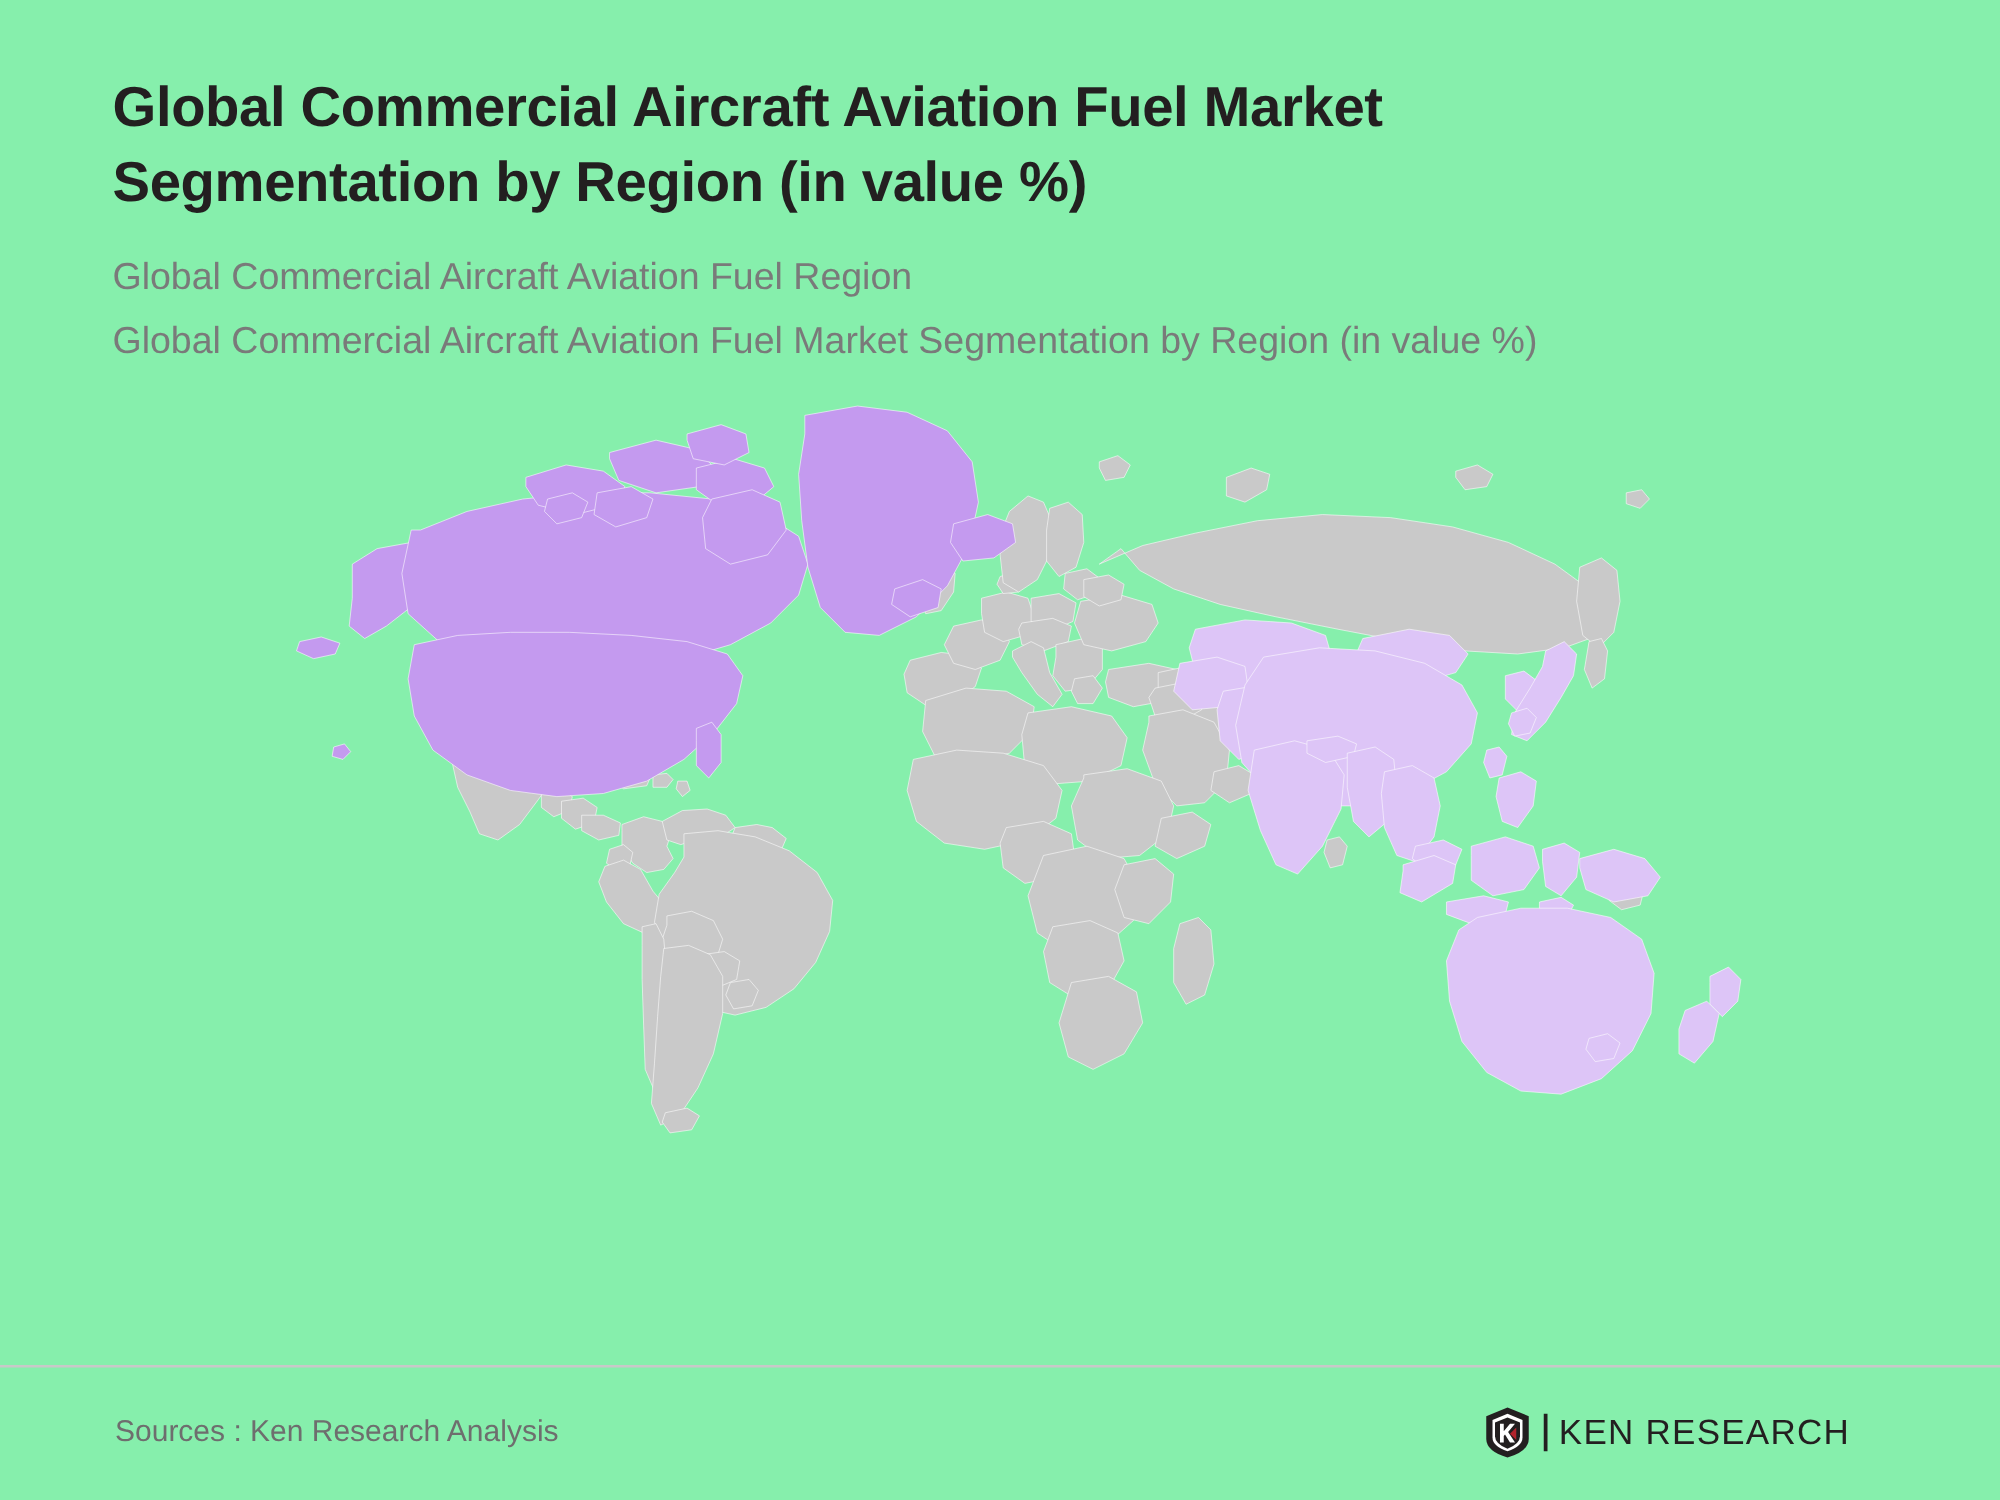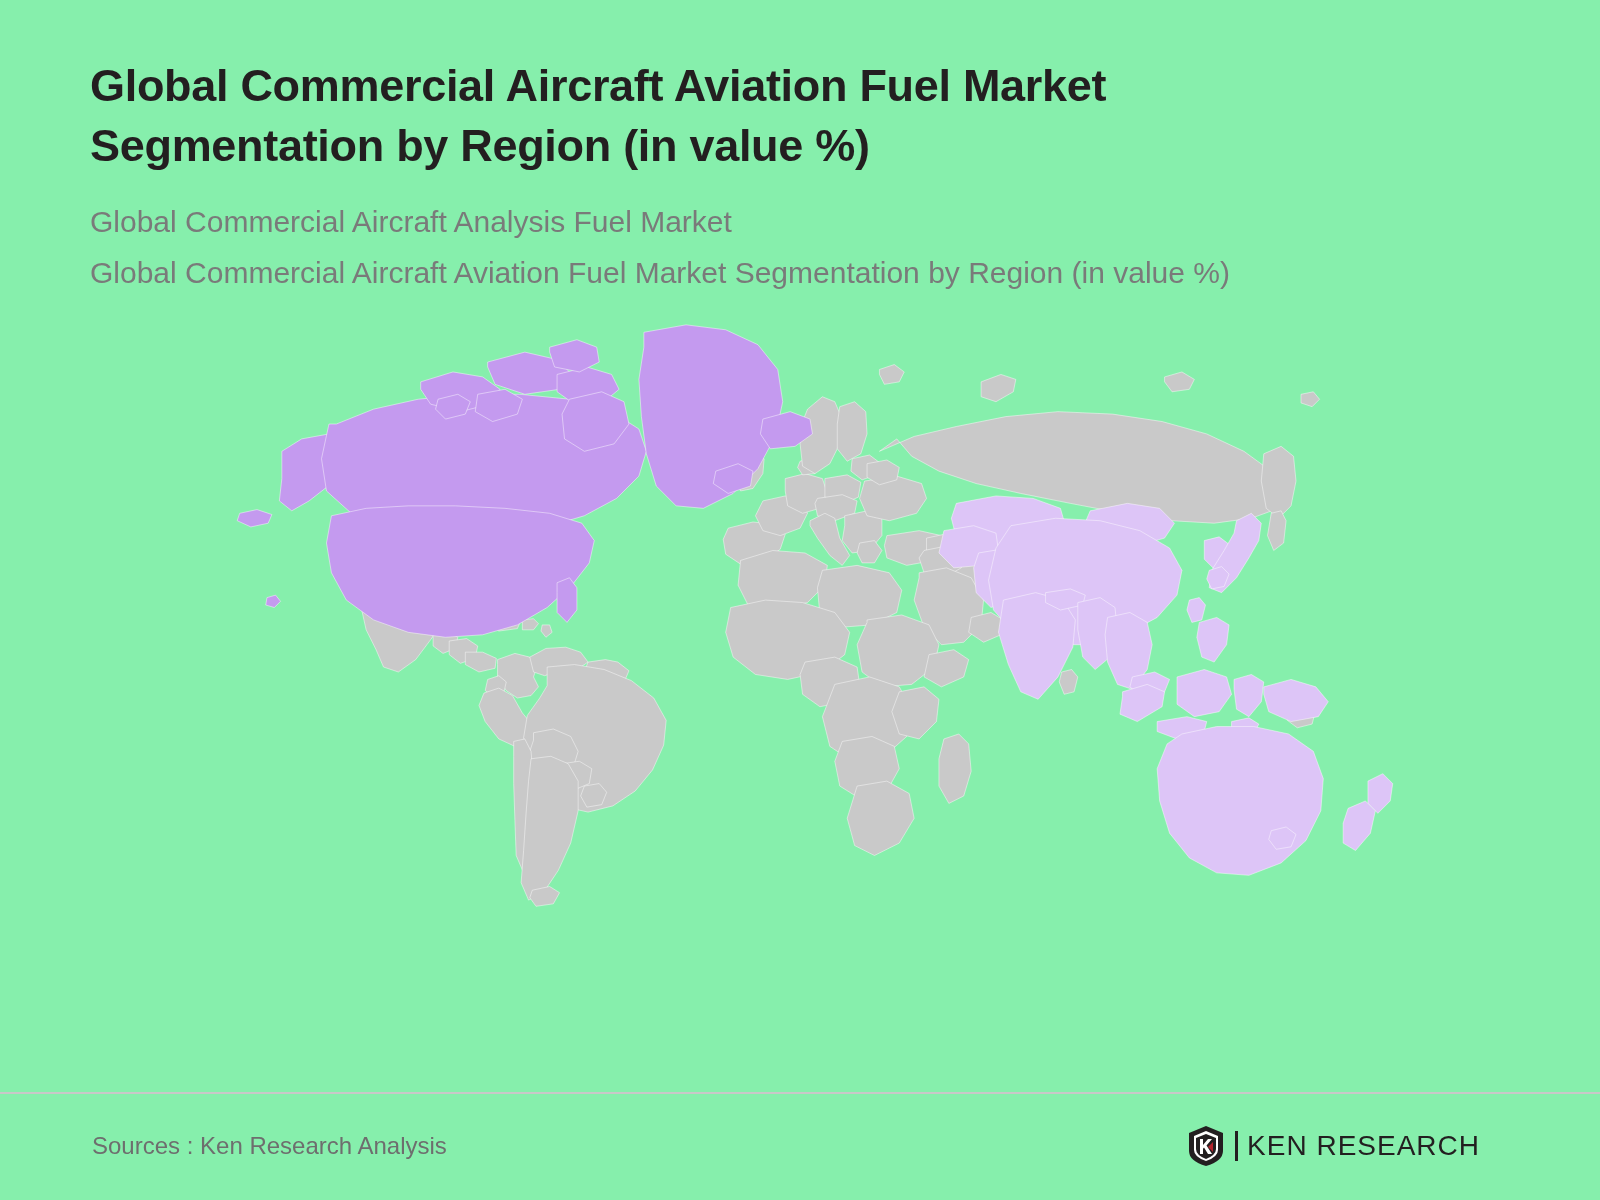--- a/index.html
+++ b/index.html
@@ -131,21 +131,21 @@
   }
 </style>
 </head>
 <body>
 
 <div class="page">
 
   <div class="header">
     <h1 class="chart-title">Global Commercial Aircraft Aviation Fuel Market Segmentation by Region (in value %)</h1>
     <div class="subtitle-block">
-      <div class="subtitle-line">Global Commercial Aircraft Analysis Fuel Market</div>
+      <div class="subtitle-line">Global Commercial Aircraft Aviation Fuel Region</div>
       <div class="subtitle-line">Global Commercial Aircraft Aviation Fuel Market Segmentation by Region (in value %)</div>
     </div>
   </div>
 
   <div class="map-area">
     <svg class="map-svg" viewBox="0 0 1000 492" preserveAspectRatio="xMidYMid meet">
 
       <g fill="#c9c9c9">
 
         <path d="M248 286 l14 -5 12 3 6 7 -3 9 4 8 -6 7 -11 2 -9 -6 -7 -11 0 -10z"></path>

